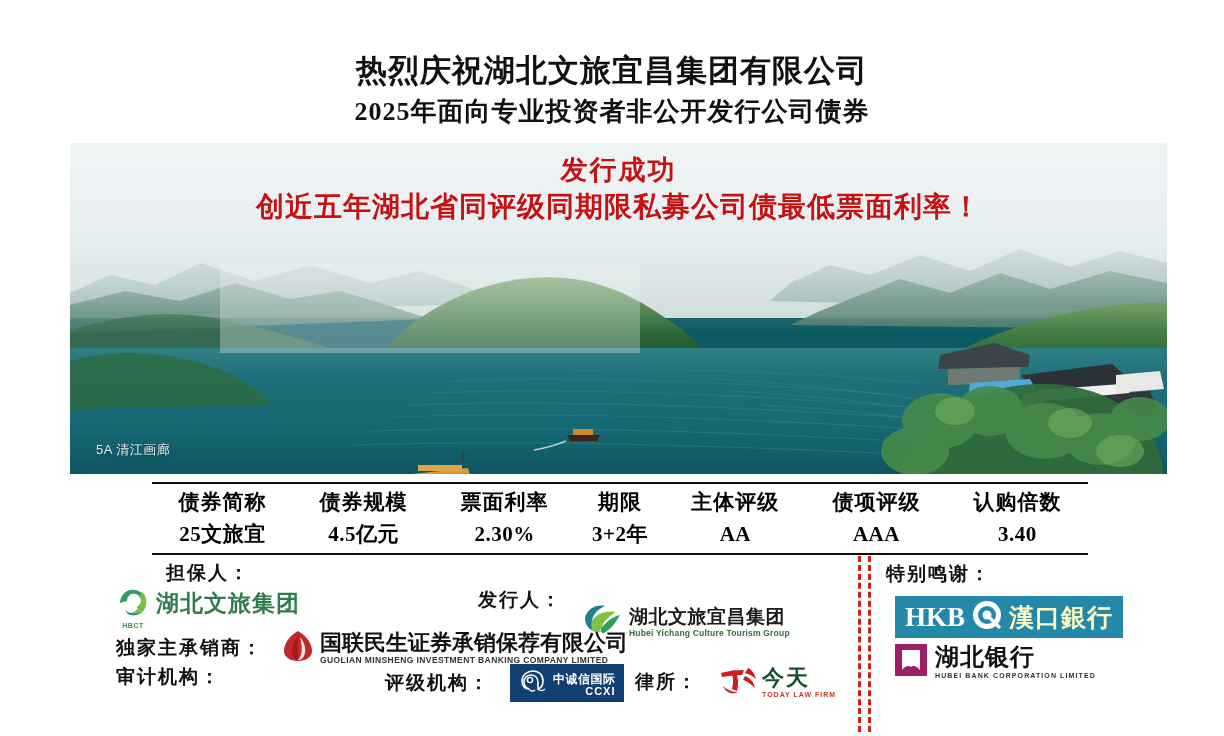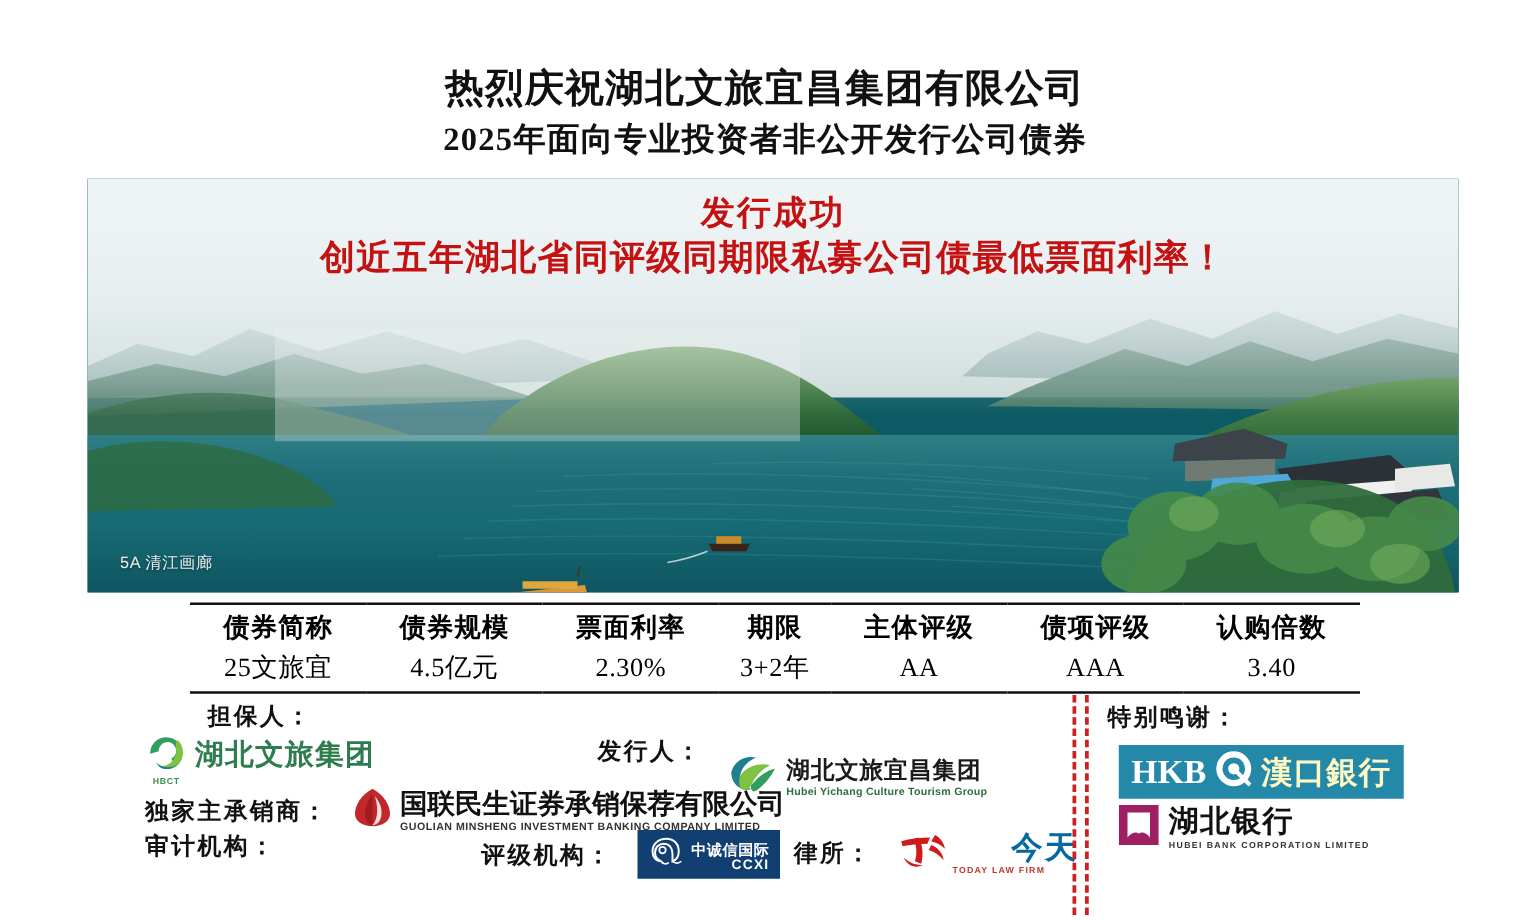--- a/index.html
+++ b/index.html
@@ -57,21 +57,21 @@
     position: absolute; left: 152px; top: 482px; width: 936px;
     border-top: 2px solid #111; border-bottom: 2px solid #111;
     border-collapse: collapse;
   }
   .bondtable td {
     text-align: center; color: #000;
     font-family: "Liberation Serif", serif;
     padding: 2px 0;
   }
   .bondtable tr.head td { font-size: 21px; font-weight: bold; letter-spacing: 1px; padding-top: 4px;}
-  .bondtable tr.body td { font-size: 21px; font-weight: normal; letter-spacing: .5px; padding-bottom: 5px;}
+  .bondtable tr.body td { font-size: 21px; font-weight: bold; letter-spacing: .5px; padding-bottom: 5px;}
 
   
   .plabel {
     font-family: "Liberation Serif", "DejaVu Serif", serif;
     font-size: 19px; font-weight: bold; color: #111; letter-spacing: 2px;
     white-space: nowrap;
   }
   .row { position: absolute; display: flex; align-items: center; }
 
   .r-guarantor { left: 116px; top: 560px; flex-direction: column; }
@@ -139,22 +139,22 @@
   }
   .logo-ccxi .en {
     font-family:"Liberation Sans", sans-serif; font-size:11px; font-weight:bold;
     color:#fff; letter-spacing:1px; text-align:right; margin-top:1px;
   }
 
   
   .logo-today { display:flex; align-items:center; gap:4px; }
   .logo-today .txts { line-height:1.0; }
   .logo-today .cn {
-    font-family:"Liberation Serif", serif; font-size:25px; font-weight:bold;
-    color:#0369a1; letter-spacing:2px;margin-left:47px;
+    font-family:"Liberation Serif", serif; font-size:22px; font-weight:bold;
+    color:#14532d; letter-spacing:2px;
   }
   .logo-today .en {
     font-family:"Liberation Sans", sans-serif; font-size:7px; font-weight:bold;
     color:#c0392b; letter-spacing:1px; margin-top:2px;
   }
 
   
   .divider {
     position:absolute; left:858px; top:556px; width:0; height:176px;
     border-left: 3px dashed #cf2020;

